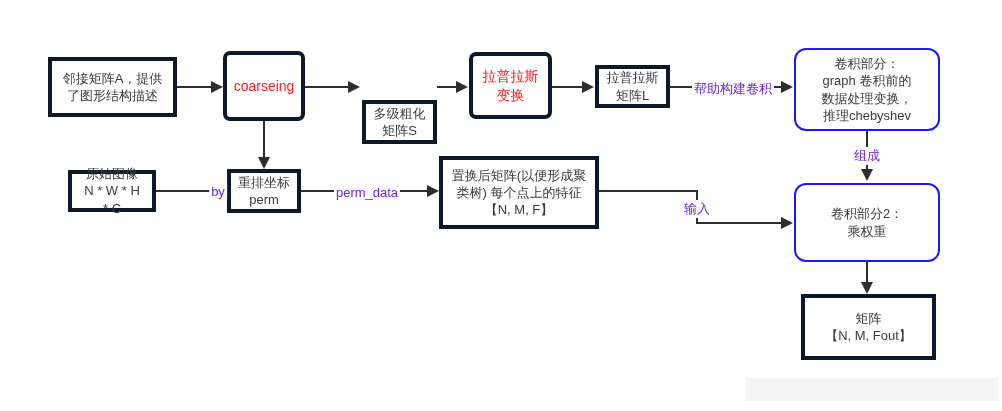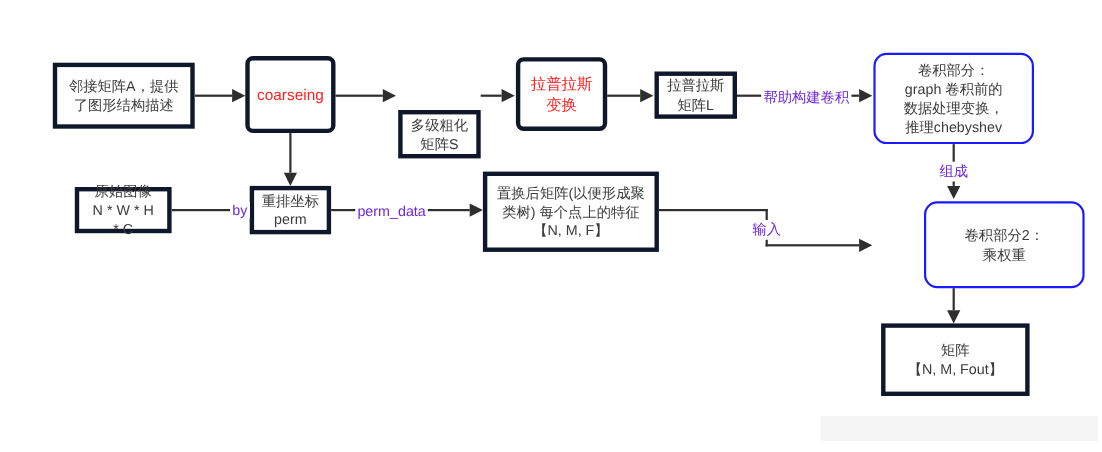--- a/index.html
+++ b/index.html
@@ -59,21 +59,21 @@
 perm</div>
 
   <div class="node" style="left:68px;top:170px;width:88px;height:42px;">原始图像
 N * W * H
 * C</div>
 
   <div class="node" style="left:439px;top:156px;width:160px;height:73px;">置换后矩阵(以便形成聚
 类树) 每个点上的特征
 【N, M, F】</div>
 
-  <div class="node blue" style="left:840px;top:183px;width:146px;height:79px;">卷积部分2：
+  <div class="node blue" style="left:794px;top:183px;width:146px;height:79px;">卷积部分2：
 乘权重</div>
 
   <div class="node" style="left:801px;top:294px;width:135px;height:66px;">矩阵
 【N, M, Fout】</div>
 
   <div class="hline" style="left:177px;top:86px;width:34px;"></div>
   <div class="arrow-right" style="left:211px;top:81px;"></div>
 
   <div class="hline" style="left:305px;top:86px;width:43px;"></div>
   <div class="arrow-right" style="left:348px;top:81px;"></div>
@@ -90,21 +90,21 @@
 
   <div class="vline" style="left:263px;top:121px;height:36px;"></div>
   <div class="arrow-down" style="left:258px;top:157px;"></div>
 
   <div class="hline" style="left:156px;top:190px;width:59px;"></div>
   <div class="arrow-right" style="left:215px;top:185px;"></div>
   <div class="edge-label" style="left:190px;top:191px;margin-left:28px;">by</div>
 
   <div class="hline" style="left:301px;top:190px;width:126px;"></div>
   <div class="arrow-right" style="left:427px;top:185px;"></div>
-  <div class="edge-label" style="left:356px;top:192px;">perm_data</div>
+  <div class="edge-label" style="left:367px;top:192px;">perm_data</div>
 
   <div class="hline" style="left:599px;top:190px;width:99px;"></div>
   <div class="vline" style="left:696px;top:190px;height:34px;"></div>
   <div class="hline" style="left:696px;top:222px;width:85px;"></div>
   <div class="arrow-right" style="left:781px;top:217px;"></div>
   <div class="edge-label" style="left:697px;top:209px;font-family:Liberation Serif, serif;">输入</div>
 
   <div class="vline" style="left:866px;top:131px;height:38px;"></div>
   <div class="arrow-down" style="left:861px;top:169px;"></div>
   <div class="edge-label" style="left:867px;top:156px;">组成</div>

